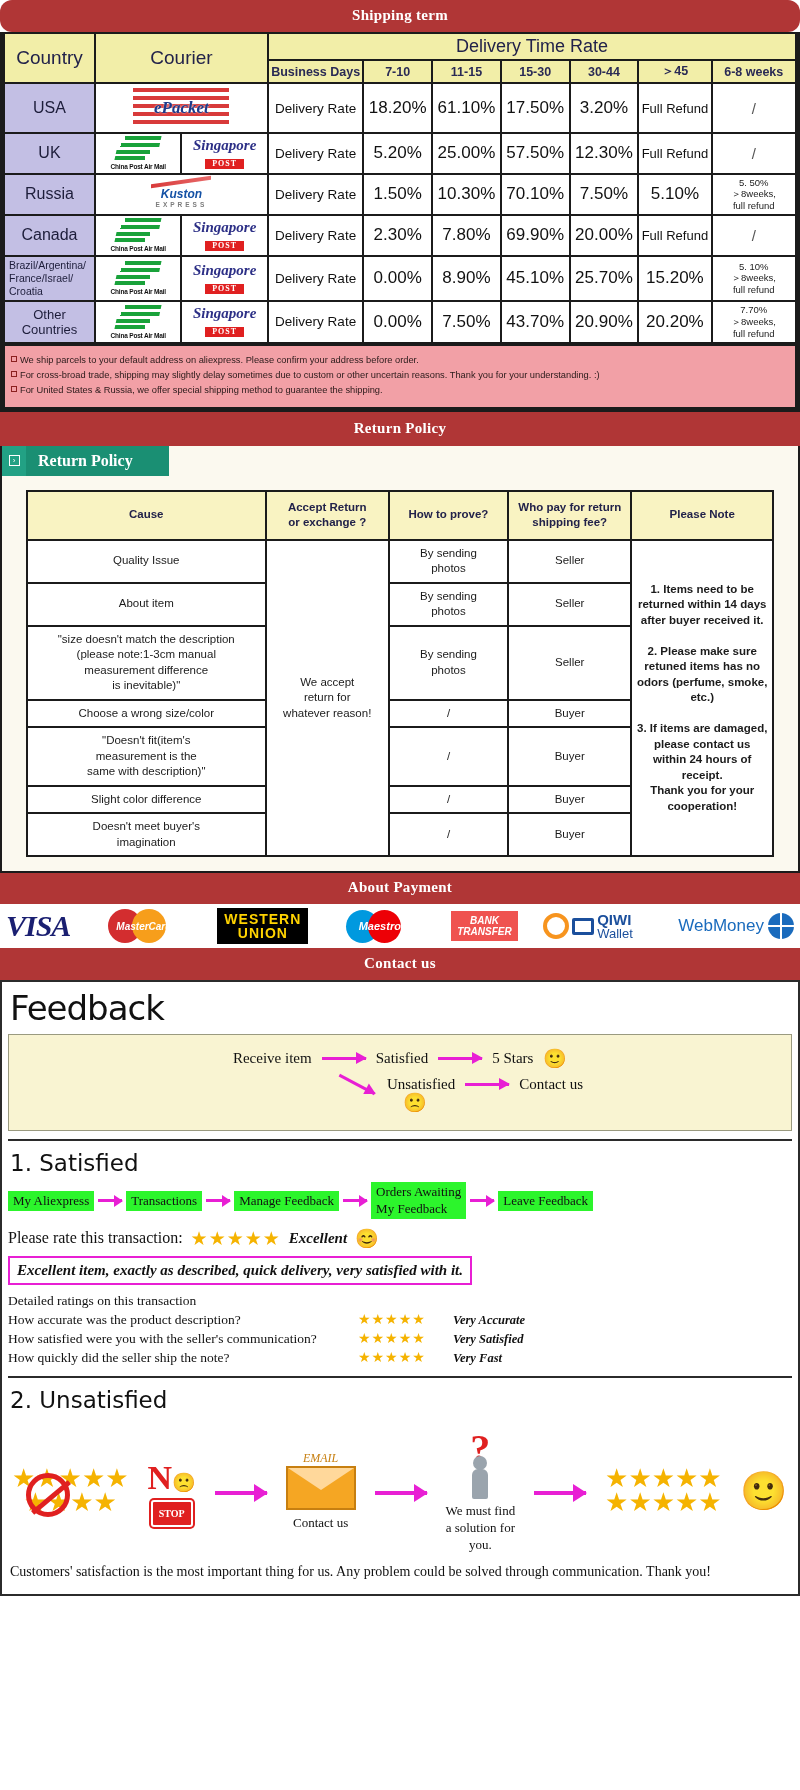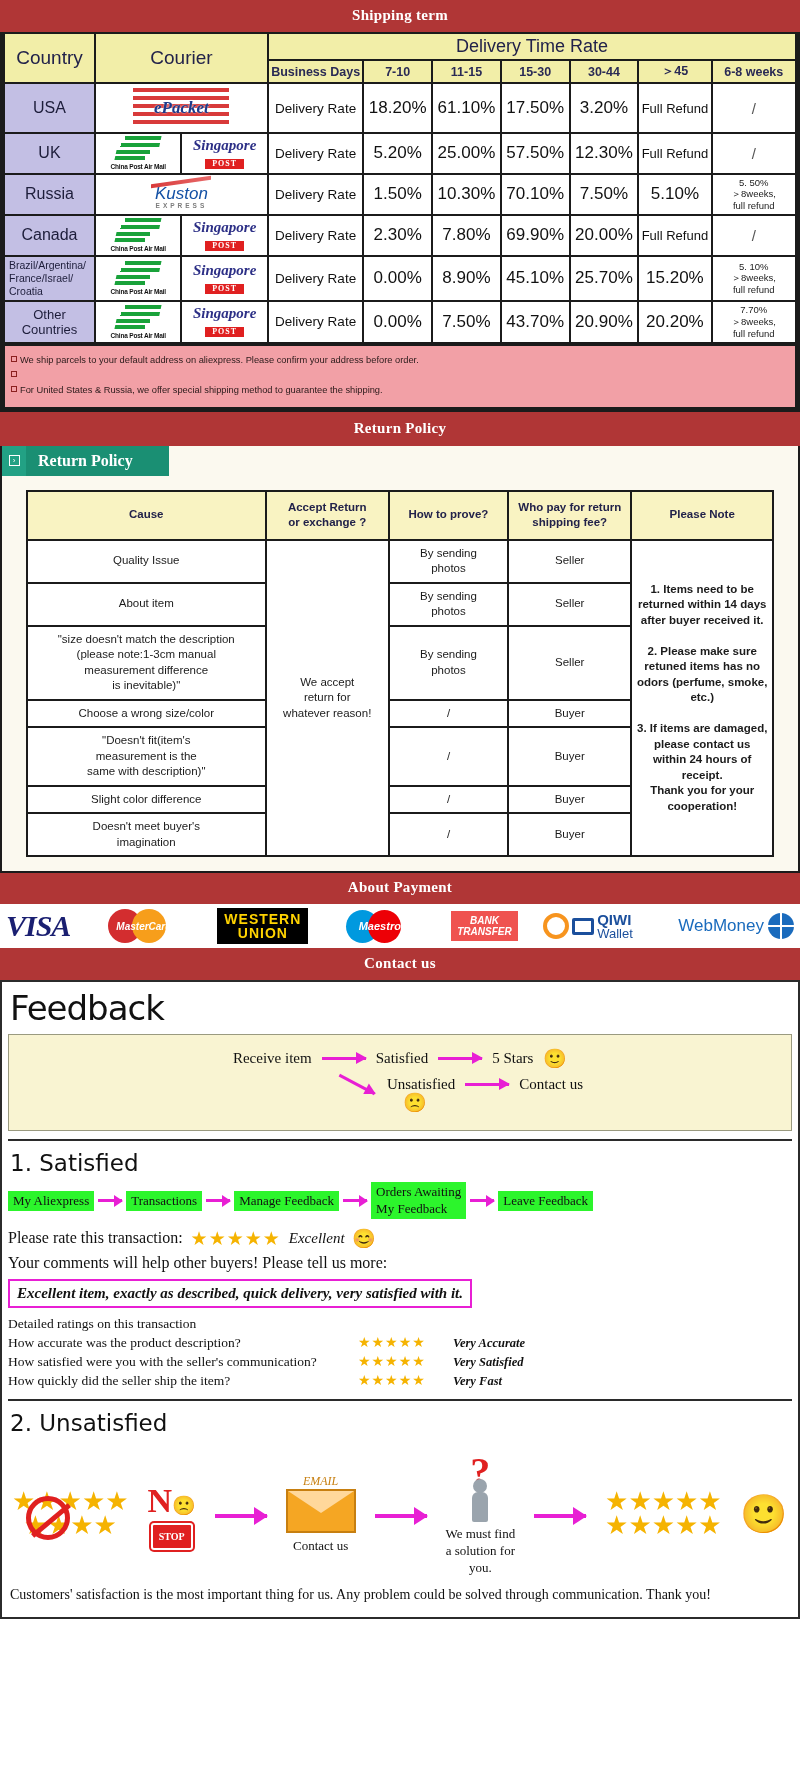--- a/index.html
+++ b/index.html
@@ -14,21 +14,21 @@
 
   
   .banner {
     background: #b03636;
     color: #ffffff;
     text-align: center;
     font-weight: bold;
     font-family: "Liberation Serif", serif;
     letter-spacing: .3px;
   }
-  .banner-ship   { font-size: 15px; padding: 7px 0 8px; }
+  .banner-ship   { font-size: 15px; padding: 7px 0 8px; border-radius: 12px; }
   .banner-return { font-size: 15px; padding: 8px 0 9px; }
   .banner-pay    { font-size: 15px; padding: 6px 0 8px; }
   .banner-contact{ font-size: 15px; padding: 7px 0 8px; }
 
   
   .ship-wrap { border: 3px solid #1b1b1b; border-top:none; background:#fff; }
   table.ship {
     width: 100%;
     border-collapse: collapse;
     table-layout: fixed;
@@ -78,21 +78,21 @@
   .spost{ text-align:center; line-height:1; }
   .spost .sig{
     font-family:"Liberation Serif",serif;font-style:italic;font-weight:bold;
     font-size:15px;color:#2c2f86;display:block;
   }
   .spost .post{
     display:inline-block;background:#e02020;color:#fff;font-size:8px;font-weight:bold;
     padding:1px 7px;letter-spacing:1px;font-family:"Liberation Serif",serif;margin-top:1px;
   }
   .kuston{ text-align:center;line-height:1; }
-  .kuston .k1{font-family:"Liberation Sans",sans-serif;font-weight:normal;font-style:italic;font-size:17px;color:#1451a5;text-align:right;}
+  .kuston .k1{font-family:"Liberation Sans",sans-serif;font-weight:bold;font-style:italic;font-size:12px;color:#1451a5;text-align:right;}
   .kuston .k2{font-size:6.5px;letter-spacing:3px;color:#7c7c7c;display:block;margin-top:1px;font-weight:bold;}
   .kuston .swoosh{display:block;height:4px;width:60px;margin:0 auto 1px;background:linear-gradient(100deg,#d83a3a,#e86a6a);transform:skewY(-8deg);}
 
   
   .pink-note{
     background:#f2a0a6;
     border:2px solid #1b1b1b;
     margin:0;
     padding:7px 6px 8px 6px;
     font-size:9.3px;
@@ -204,21 +204,21 @@
   .fb-h2{ font-size:23px; font-family:"DejaVu Sans",sans-serif; margin:9px 0 6px 2px; font-weight:normal;}
   .steps{ display:flex; align-items:center; gap:4px; margin:2px 0 8px; }
   .step{
     background:#2cf52c;font-family:"Liberation Serif",serif;font-size:13px;
     padding:2px 5px;line-height:1.25;color:#111;white-space:pre-line;
   }
   .arr-s{ display:inline-block;width:24px;height:3px;background:#e81fd4;position:relative;flex:none;}
   .arr-s:after{content:"";position:absolute;right:-1px;top:-4.5px;border-left:9px solid #e81fd4;border-top:6px solid transparent;border-bottom:6px solid transparent;}
   .rate-line{ display:flex; align-items:center; gap:8px; font-family:"Liberation Serif",serif; font-size:16px; margin:4px 0;}
   .stars{ color:#f5b301; font-size:19px; letter-spacing:1px; }
-  .excellent{ font-style:italic;font-weight:normal;font-size:15px; }
+  .excellent{ font-style:italic;font-weight:bold;font-size:15px; }
   .tell{ font-family:"Liberation Serif",serif;font-size:16px;margin:2px 0 5px; }
   .quote{
     border:2px solid #e81fd4;padding:4px 7px;font-family:"Liberation Serif",serif;
     font-style:italic;font-weight:bold;font-size:15px;display:inline-block;margin:2px 0 8px;
   }
   .detail-head{font-family:"Liberation Serif",serif;font-size:13.5px;margin-bottom:2px;}
   .detail-row{display:flex;align-items:center;font-family:"Liberation Serif",serif;font-size:13.5px;line-height:1.35;}
   .detail-row .q{width:350px;}
   .detail-row .s{color:#f5b301;font-size:14px;letter-spacing:1px;width:95px;}
   .detail-row .v{font-style:italic;font-weight:bold;font-size:12.5px;}
@@ -408,21 +408,21 @@
         <td class="c-pct">20.20%</td>
         <td class="c-tiny" style="white-space:pre-line">7.70%
 ＞8weeks,
 full refund</td>
       </tr>
     </tbody>
       </table>
 
     <div class="pink-note">
       <div><span class="sq"></span><span>We ship parcels to your default address on aliexpress. Please confirm your address before order.</span></div>
-      <div><span class="sq"></span></div>
+      <div><span class="sq"></span><span>For cross-broad trade, shipping may slightly delay sometimes due to custom or other uncertain reasons. Thank you for your understanding. :)</span></div>
       <div><span class="sq"></span><span>For United States &amp; Russia, we offer special shipping method to guarantee the shipping.</span></div>
     </div>
   </div>
 
   <div class="banner banner-return">Return Policy</div>
 
   <div class="rp-body">
     <div class="rp-tab-row">
       <div class="rp-tab">
         <span class="ico">
@@ -586,36 +586,35 @@
       <span class="step">Leave Feedback</span>
     </div>
 
     <div class="rate-line">
       <span>Please rate this transaction:</span>
       <span class="stars">★★★★★</span>
       <span class="excellent">Excellent</span>
       <span class="smile">😊</span>
     </div>
 
-    <div class="tell">Your comments will help other buyers! Please tell us more:</div>
     <div class="quote">Excellent item, exactly as described, quick delivery, very satisfied with it.</div>
 
     <div class="detail-head">Detailed ratings on this transaction</div>
     <div class="detail-row">
       <span class="q">How accurate was the product description?</span>
       <span class="s">★★★★★</span>
       <span class="v">Very Accurate</span>
     </div>
     <div class="detail-row">
       <span class="q">How satisfied were you with the seller's communication?</span>
       <span class="s">★★★★★</span>
       <span class="v">Very Satisfied</span>
     </div>
     <div class="detail-row">
-      <span class="q">How quickly did the seller ship the item?</span>
+      <span class="q">How quickly did the seller ship the note?</span>
       <span class="s">★★★★★</span>
       <span class="v">Very Fast</span>
     </div>
 
     <hr class="sep">
     <div class="fb-h2">2. Unsatisfied</div>
 
     <div class="unsat-row">
       <div class="u-cell">
         <div class="big-stars">

